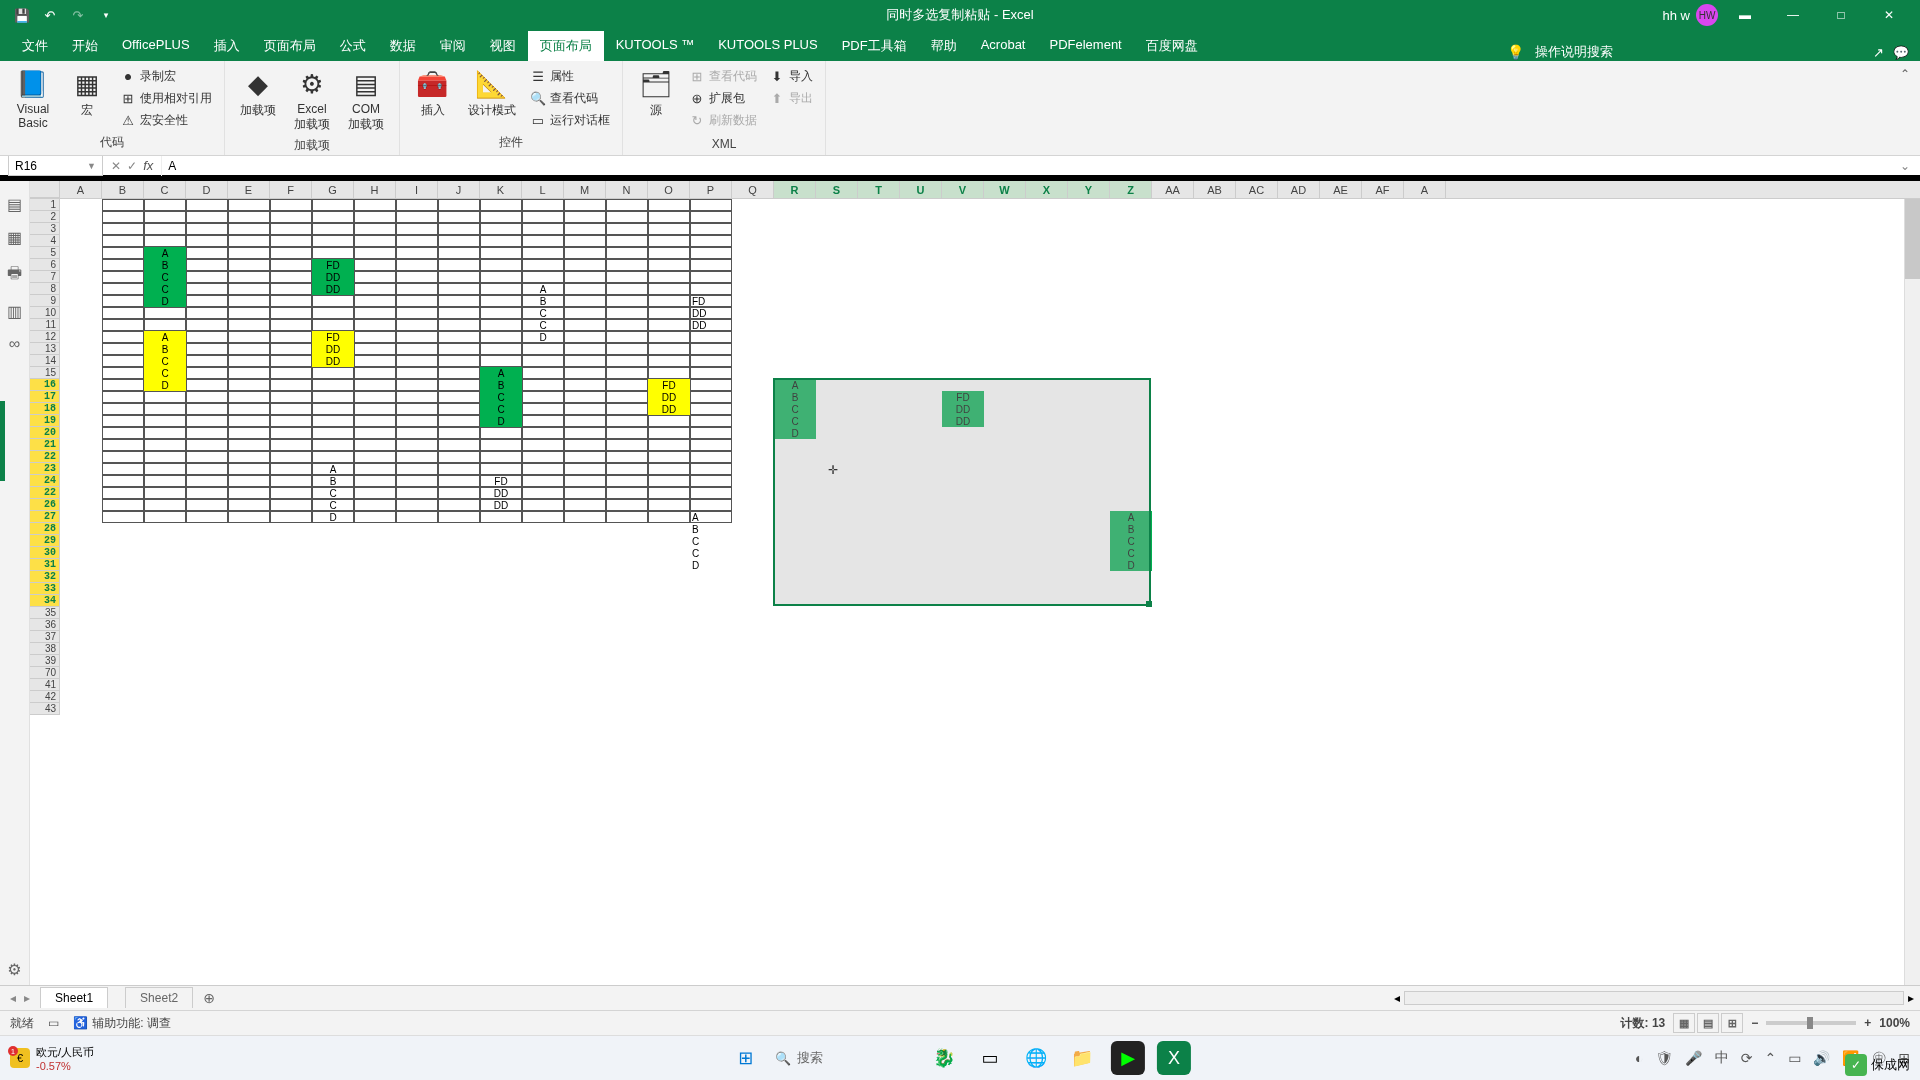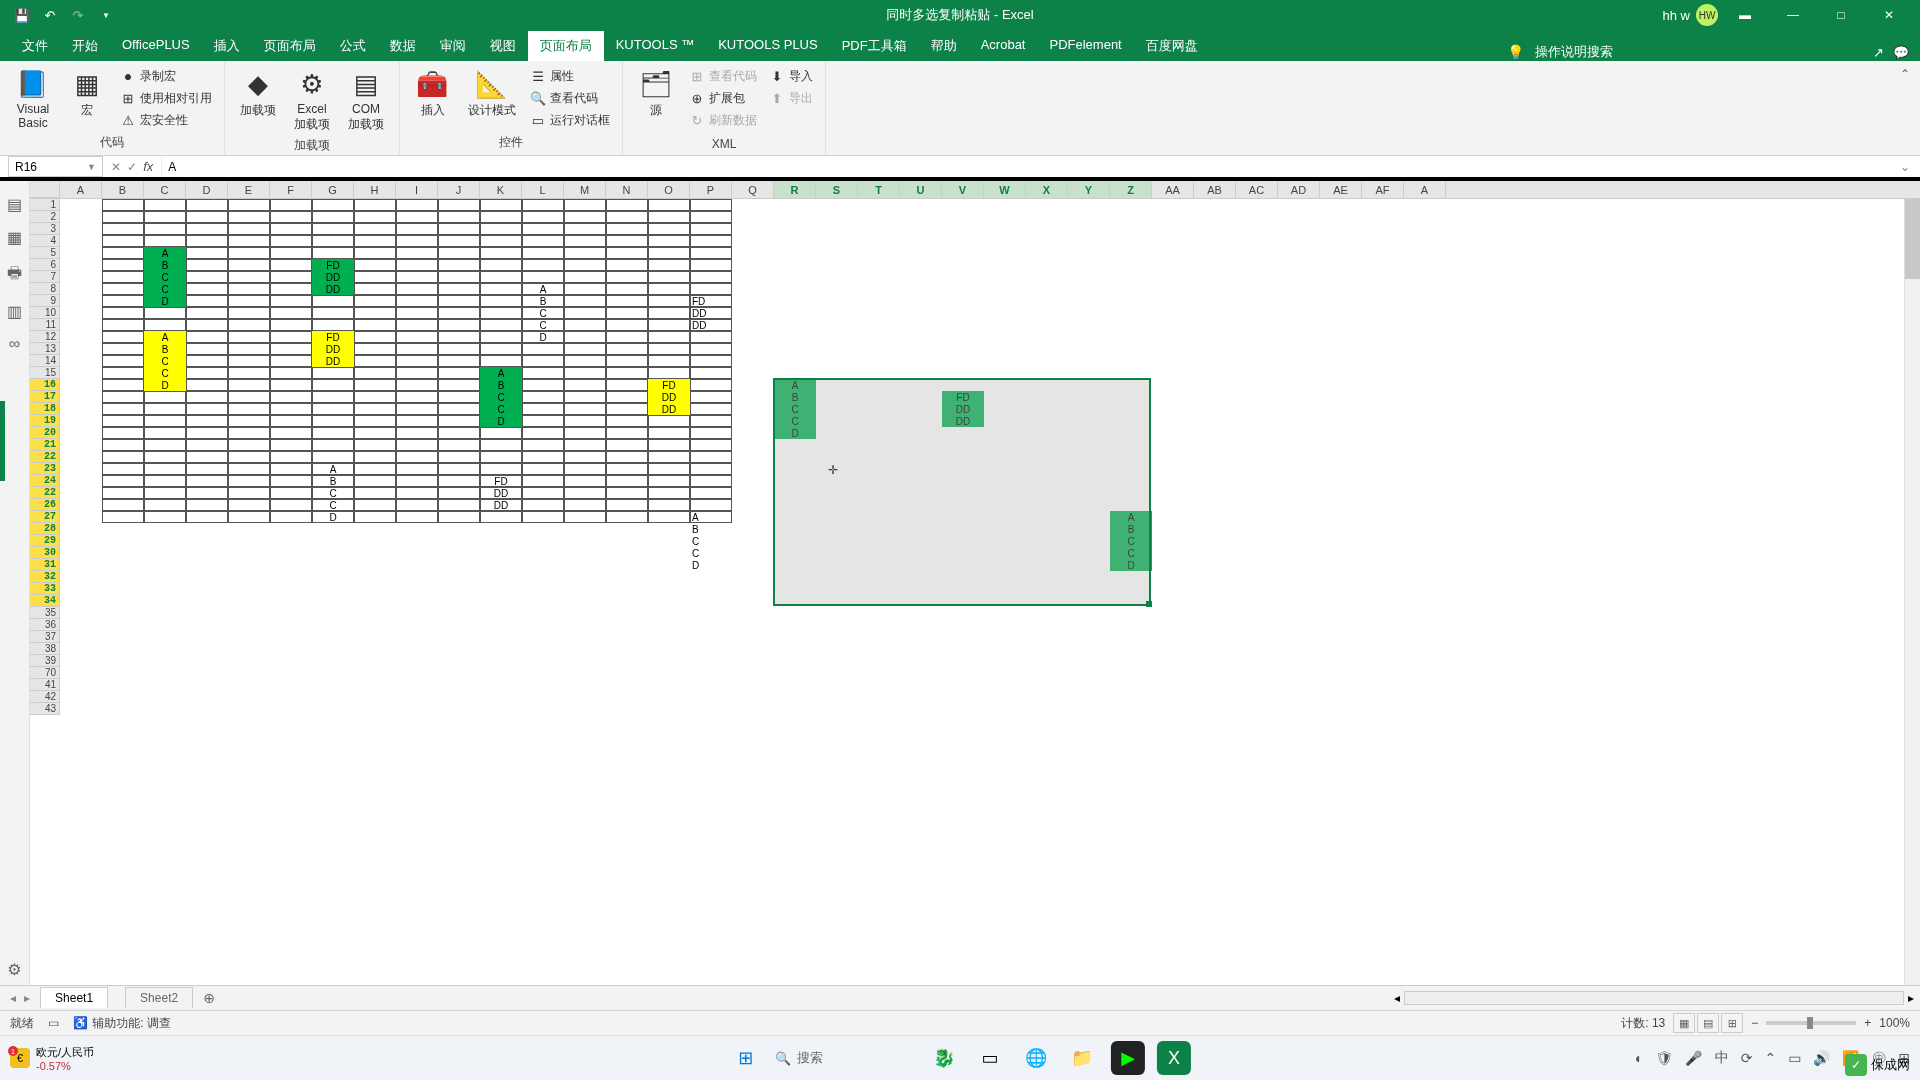--- a/index.html
+++ b/index.html
@@ -5,21 +5,21 @@
 * { margin:0; padding:0; box-sizing:border-box; font-family:"Microsoft YaHei","Segoe UI",Arial,sans-serif; }
 body { width:1920px; height:1080px; overflow:hidden; background:#fff; font-size:12px; position:relative; }
 
 
 .titlebar { height:30px; background:#0c8148; display:flex; align-items:center; color:#fff; position:relative; }
 .tb-left { display:flex; align-items:center; gap:4px; padding-left:10px; }
 .tb-btn { width:24px; height:24px; display:flex; align-items:center; justify-content:center; color:#fff; font-size:13px; }
 .tb-title { position:absolute; left:50%; transform:translateX(-50%); font-size:13px; }
 .tb-right { position:absolute; right:0; display:flex; align-items:center; gap:6px; padding-right:10px; }
 .tb-user { font-size:13px; }
-.tb-avatar { width:22px; height:22px; border-radius:50%; background:#bef264; display:inline-flex; align-items:center; justify-content:center; font-size:10px; color:#333; }
+.tb-avatar { width:22px; height:22px; border-radius:50%; background:#d946ef; display:inline-flex; align-items:center; justify-content:center; font-size:10px; color:#333; }
 .tb-win { width:42px; height:30px; display:flex; align-items:center; justify-content:center; color:#fff; font-size:12px; }
 
 
 .tabs { height:31px; background:#0c8148; display:flex; align-items:flex-end; padding-left:10px; color:#fff; position:relative; }
 .tab { padding:6px 12px; font-size:13px; cursor:pointer; }
 .tab.active { background:#fff; color:#0c8148; }
 .tab-right { position:absolute; right:10px; display:flex; align-items:center; gap:10px; color:#fff; font-size:13px; }
 .tab-right .bulb { font-size:14px; }
 
 
@@ -29,21 +29,21 @@
 .rib-label { text-align:center; font-size:12px; color:#444; padding-bottom:2px; }
 .rib-big { display:flex; flex-direction:column; align-items:center; justify-content:flex-end; gap:2px; padding:4px 6px; font-size:12px; color:#333; text-align:center; min-width:50px; }
 .rib-big .ic { font-size:26px; }
 .rib-sm-row { display:flex; flex-direction:column; gap:3px; justify-content:center; padding-top:2px; }
 .rib-sm { display:flex; align-items:center; gap:4px; font-size:12px; color:#333; padding:1px 4px; white-space:nowrap; }
 .rib-sm.dis { color:#aaa; }
 .rib-sm .ic { font-size:13px; width:16px; text-align:center; }
 .ribbon-collapse { position:absolute; right:10px; top:6px; color:#666; font-size:12px; }
 
 
-.fbar { height:25px; border-bottom:4px solid #000000; display:flex; align-items:center; background:#fff; }
+.fbar { height:25px; border-bottom:6px solid #000000; display:flex; align-items:center; background:#fff; }
 .namebox { width:95px; height:21px; border:1px solid #ccc; margin-left:8px; padding:0 6px; display:flex; align-items:center; justify-content:space-between; font-size:12px; }
 .namebox .dd { color:#888; font-size:9px; }
 .fbar-btns { display:flex; align-items:center; gap:6px; padding:0 8px; color:#888; }
 .fx { font-style:italic; font-size:13px; color:#555; }
 .formula-input { flex:1; height:21px; padding:0 6px; font-size:12px; display:flex; align-items:center; border-left:1px solid #eee; }
 
 
 .sheet-area { display:flex; height:calc(100% - 30px - 31px - 95px - 25px - 25px - 25px - 45px); }
 .left-rail { width:30px; background:#f3f3f3; border-right:1px solid #e0e0e0; display:flex; flex-direction:column; align-items:center; gap:14px; padding-top:14px; position:relative; }
 .left-rail .ic { font-size:16px; color:#666; }
@@ -77,21 +77,21 @@
 .st-nav { display:flex; gap:8px; padding:0 10px; color:#888; }
 .st-tab { padding:3px 14px; font-size:12px; border:1px solid #ccc; border-bottom:none; background:#fff; margin-top:-1px; }
 .st-tab.inactive { background:#f3f3f3; color:#666; }
 .st-add { padding:0 10px; color:#666; font-size:14px; }
 .st-scroll { position:absolute; right:6px; display:flex; align-items:center; gap:4px; width:520px; }
 .st-track { flex:1; height:14px; background:#eee; border:1px solid #ccc; }
 
 
 .status { height:25px; background:#f3f3f3; border-top:1px solid #d4d4d4; display:flex; align-items:center; justify-content:space-between; padding:0 10px; font-size:12px; color:#444; }
 .status-left { display:flex; align-items:center; gap:14px; }
-.status-right { display:flex; align-items:center; gap:8px; }
+.status-right { display:flex; align-items:center; gap:8px;font-weight:bold; }
 .view-btns { display:flex; gap:2px; }
 .vb { width:22px; height:20px; border:1px solid #ccc; display:flex; align-items:center; justify-content:center; font-size:11px; color:#666; }
 .zoom-sl { width:90px; height:4px; background:#ccc; position:relative; }
 .zoom-sl .thumb { position:absolute; left:45%; top:-4px; width:6px; height:12px; background:#888; }
 
 
 .taskbar { position:absolute; bottom:0; left:0; right:0; height:45px; background:#f0f3f8; border-top:1px solid #ddd; display:flex; align-items:center; }
 .tb-stock { position:absolute; left:10px; display:flex; align-items:center; gap:6px; font-size:11px; }
 .tb-stock .badge { width:20px; height:20px; background:#f0c020; border-radius:4px; display:flex; align-items:center; justify-content:center; position:relative; }
 .tb-stock .badge .dot { position:absolute; top:-2px; left:-2px; width:10px; height:10px; background:#e03030; border-radius:50%; color:#fff; font-size:7px; display:flex; align-items:center; justify-content:center; }

